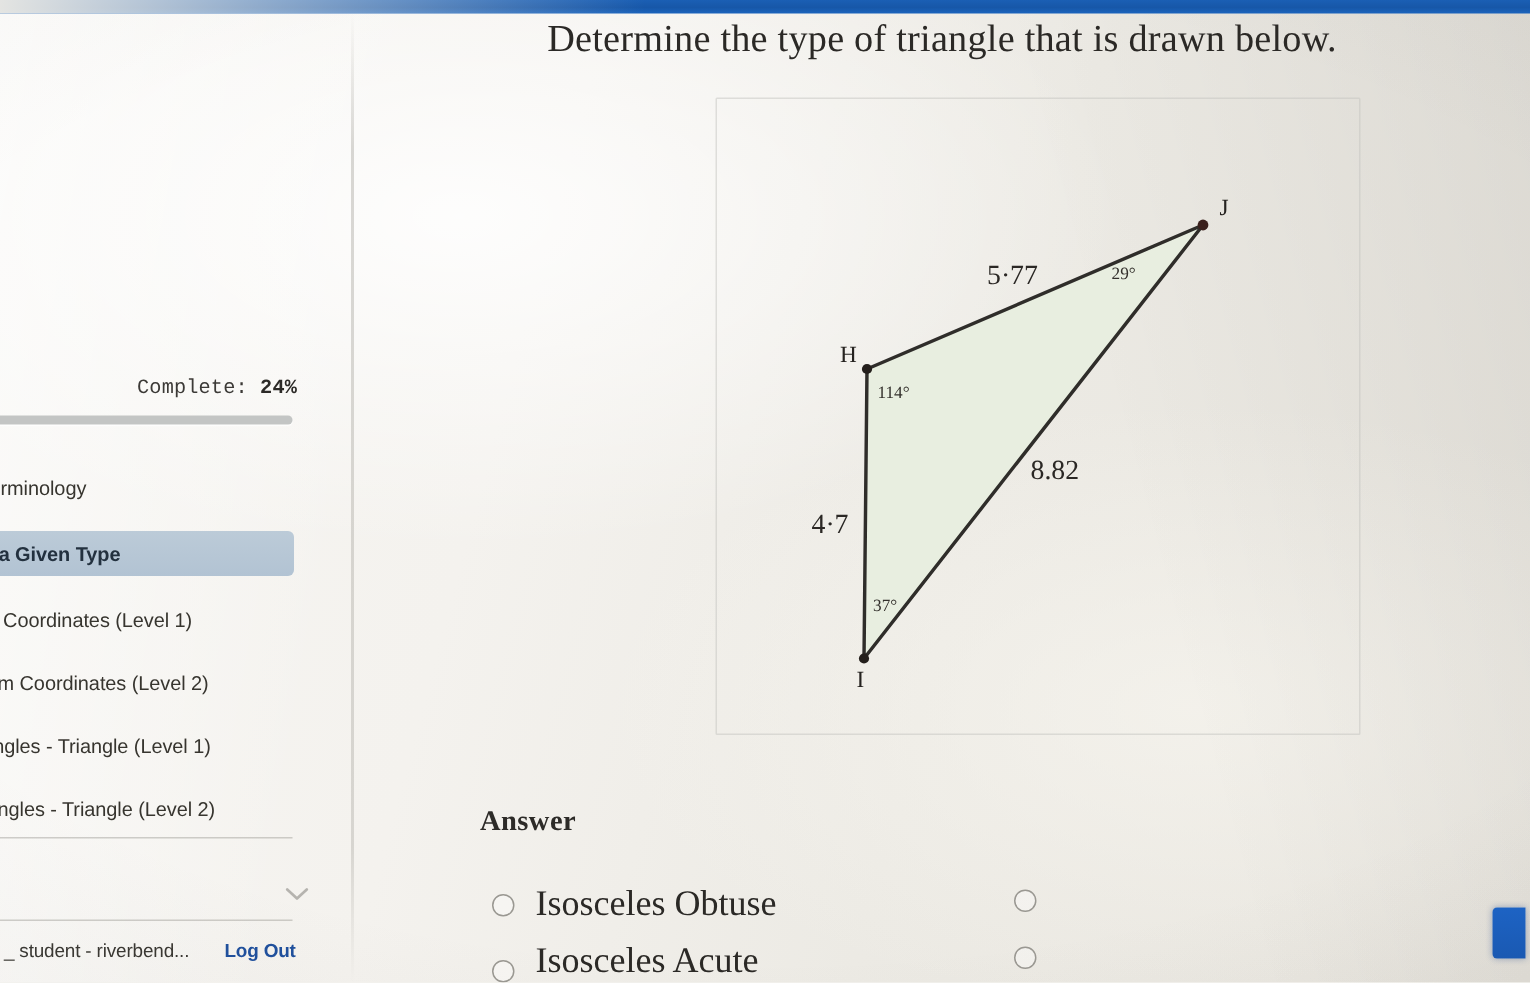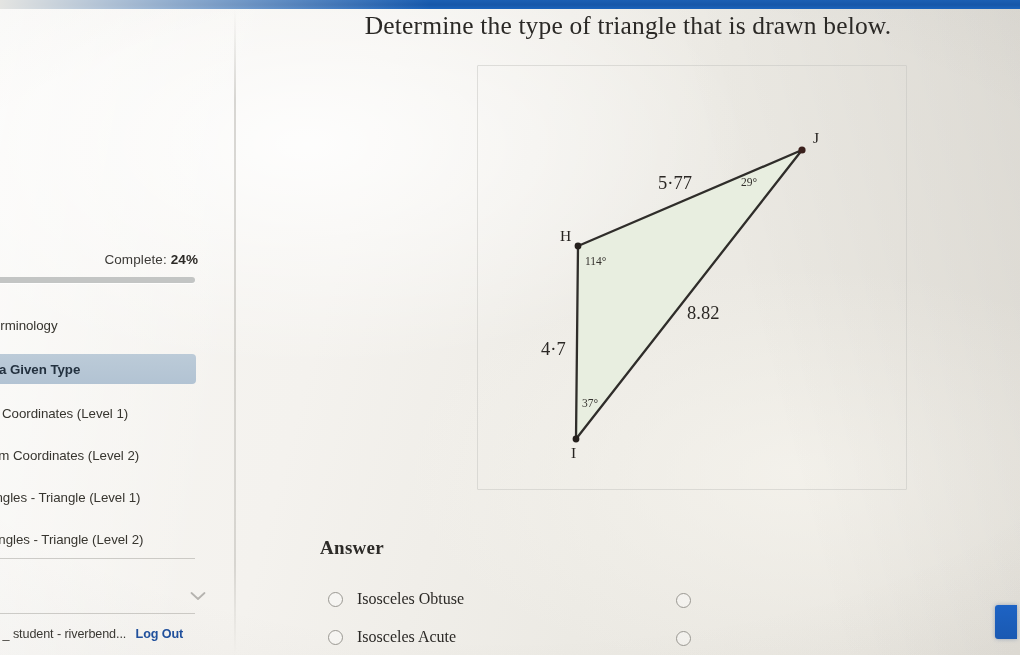--- a/index.html
+++ b/index.html
@@ -71,21 +71,21 @@
     width: 2px;
     height: 646px;
     background: linear-gradient(180deg, rgba(186,184,178,0.0) 0%, rgba(186,184,178,0.55) 14%, rgba(186,184,178,0.5) 86%, rgba(186,184,178,0.0) 100%);
     z-index: 11;
   }
 
   .sb-complete {
     position: absolute;
     right: 38px;
     top: 243px;
-    font-family: Liberation Sans, sans-serif;
+    font-family: Liberation Mono, monospace;
     font-size: 13.5px;
     color: #3c3a37;
     letter-spacing: 0.1px;
     white-space: nowrap;
   }
   .sb-complete b { font-weight: 700; color: #2c2a27; }
 
   .sb-progress-track {
     position: absolute;
     left: -10px;
@@ -142,21 +142,21 @@
     top: 618px;
     font-family: "Liberation Sans", sans-serif;
     font-size: 12.6px;
     color: #3a3833;
     white-space: nowrap;
     letter-spacing: -0.1px;
   }
   .sb-footer .logout {
     color: #20509c;
     font-weight: 700;
-    margin-left: 6px;
+    margin-left: 20px;
   }
 
   
   #main {
     position: absolute;
     left: 236px;
     top: 9px;
     right: 0;
     bottom: 0;
     z-index: 12;
@@ -204,36 +204,36 @@
     color: #2d2b28;
     letter-spacing: 0.3px;
   }
 
   .opt {
     position: absolute;
     display: flex;
     align-items: center;
     gap: 14px;
     font-family: "Liberation Serif", serif;
-    font-size: 16px;
+    font-size: 24px;
     color: #2b2926;
     white-space: nowrap;
   }
   .opt .radio {
     width: 13px;
     height: 13px;
     border-radius: 50%;
     border: 1.4px solid #9a9892;
     background: rgba(255,255,255,0.35);
     flex: 0 0 auto;
   }
   .opt-col-left  { left: 92px; }
   .opt-col-right { left: 440px; }
   .opt-row-1 { top: 581px; }
-  .opt-row-2 { top: 619px; }
+  .opt-row-2 { top: 619px; align-items: flex-end; }
   .opt-col-right.opt-row-1 { top: 584px; }
   .opt-col-right.opt-row-2 { top: 622px; }
 
   
   #corner-blue {
     position: absolute;
     right: 3px;
     top: 596px;
     width: 22px;
     height: 34px;

